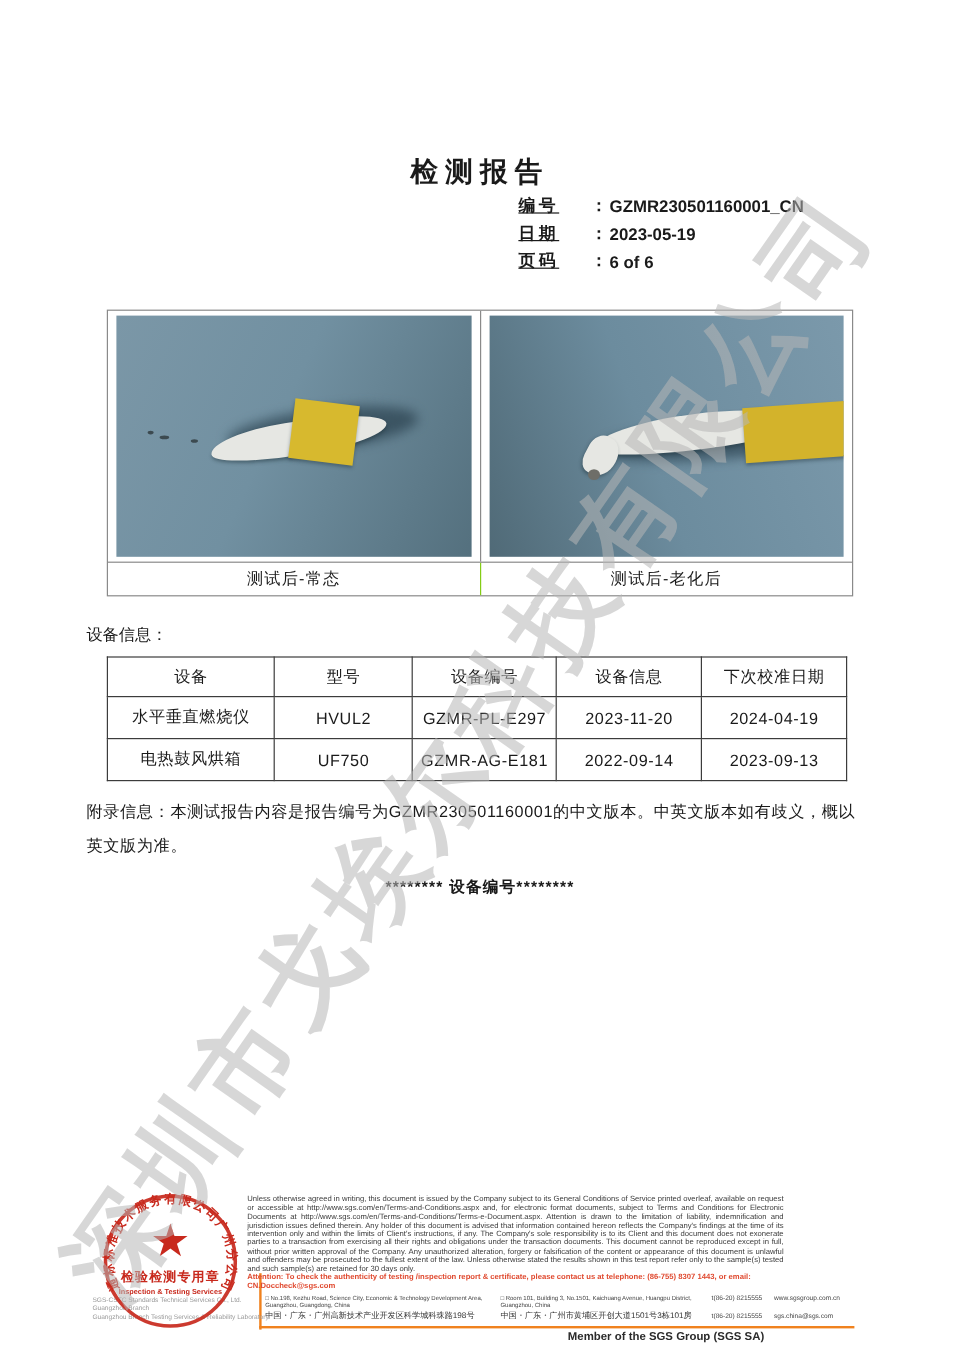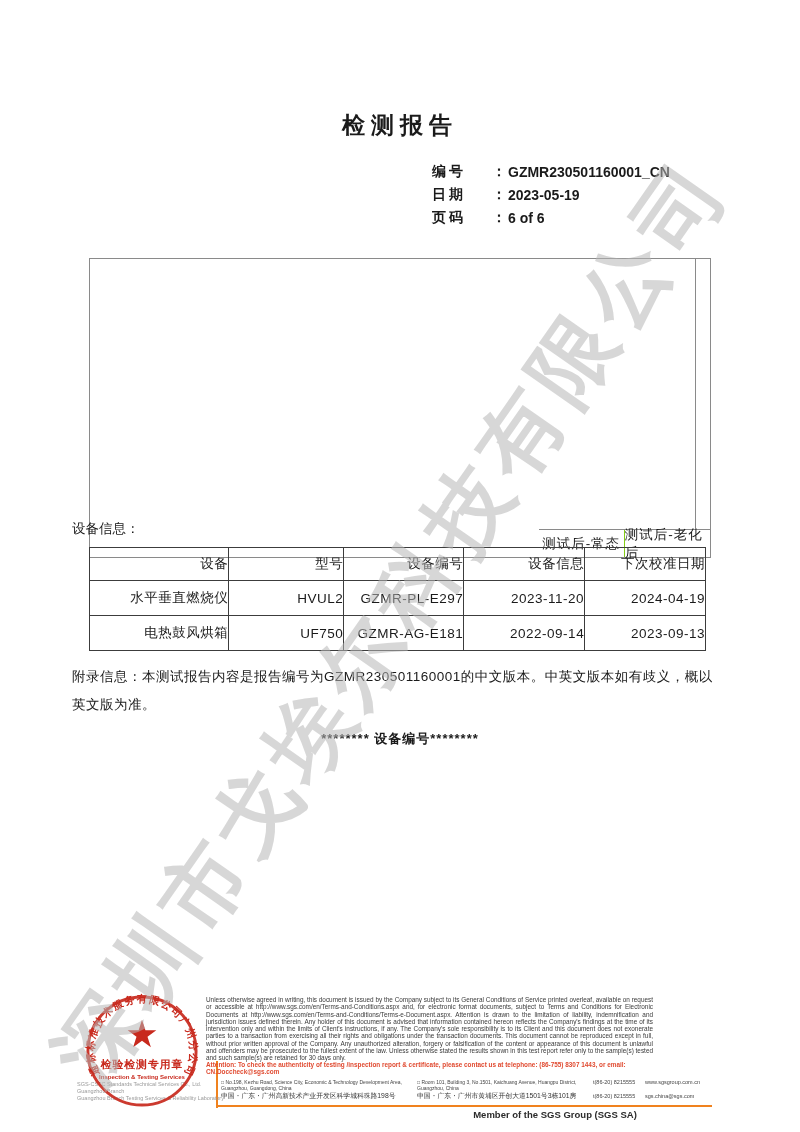--- a/index.html
+++ b/index.html
@@ -16,48 +16,48 @@
   }
   
   .logo{position:absolute;left:75px;top:20px;width:160px;height:90px;}
   .logo .sgs{
     position:absolute;left:10px;top:2px;font-size:58px;font-weight:800;
     letter-spacing:-3px;color:#86888b;transform:scaleY(1.08);transform-origin:top;
   }
   .logo .h-line{position:absolute;left:-15px;top:73px;width:178px;height:3px;background:#f0821e;}
   .logo .v-line{position:absolute;left:128px;top:2px;width:2px;height:86px;background:#f0821e;}
   
-  .doc-title{position:absolute;left:0;top:110px;width:800px;text-align:center;
+  .doc-title{position:absolute;left:0;top:128px;width:800px;text-align:center;
     font-size:23px;font-weight:bold;letter-spacing:6px;}
   .meta{position:absolute;left:432px;top:160px;font-size:14px;font-weight:bold;}
   .meta .row{display:flex;height:23px;align-items:center;}
-  .meta .lbl{width:58px;letter-spacing:3px;}
+  .meta .lbl{width:58px;letter-spacing:3px;text-decoration:underline;}
   .meta .col{width:18px;text-align:center;}
   .meta .val{white-space:nowrap;}
   
-  .photo-table{position:absolute;left:89px;top:258px;width:622px;height:300px;
-    border:1px solid #8a8a8a;display:flex;flex-direction:column;box-sizing:border-box;align-items:flex-end;}
+  .photo-table{position:absolute;left:89px;top:258px;width:622px;height:239px;
+    border:1px solid #8a8a8a;display:flex;flex-direction:column;box-sizing:border-box;}
   .photo-row{flex:1;display:flex;min-height:0;}
   .photo-cell{flex:1;position:relative;padding:4px 7px;box-sizing:border-box;min-width:0;}
   .photo-cell + .photo-cell{border-left:1px solid #8a8a8a;}
   .caption-row{height:27px;border-top:1px solid #8a8a8a;display:flex;flex:none;}
   .caption-cell{flex:1;display:flex;align-items:center;justify-content:center;
     font-size:13.5px;letter-spacing:1px;}
   .caption-cell + .caption-cell{border-left:1px solid #84cc16;}
   .photo{position:relative;width:100%;height:100%;overflow:hidden;}
   .photo.left-img{background:linear-gradient(115deg,#7b97a7 0%,#7190a1 45%,#54707e 100%);}
   .photo.right-img{background:linear-gradient(250deg,#7b99ab 0%,#6c8c9e 55%,#506a77 100%);}
   .shadow-blob{position:absolute;background:rgba(32,54,66,0.6);filter:blur(5px);border-radius:50%;}
   .specimen{position:absolute;background:#e6e7e3;box-shadow:0 2px 3px rgba(30,50,60,.45);}
   .tape{position:absolute;box-shadow:0 2px 3px rgba(30,50,60,.4);}
   .speck{position:absolute;background:#3c4a50;border-radius:50%;}
   
   .equip-head{position:absolute;left:72px;top:520px;font-size:13.5px;}
   .equip-table{position:absolute;left:89px;top:547px;width:617px;border-collapse:collapse;
-    font-size:13.5px;text-align:right;}
+    font-size:13.5px;text-align:center;}
   .equip-table td,.equip-table th{border:1.5px solid #3c3c3c;font-weight:normal;
     padding:0;height:32px;vertical-align:middle;letter-spacing:.5px;}
   .equip-table tr.data td{height:34px;}
   .c1{width:140px;}.c2{width:115px;}.c3{width:120px;}.c4{width:121px;}.c5{width:121px;}
   
   .appendix{position:absolute;left:72px;top:663px;width:652px;font-size:13.5px;
     line-height:28px;letter-spacing:.5px;}
   .end-line{position:absolute;left:0;top:730px;width:800px;text-align:center;
     font-size:13px;font-weight:600;letter-spacing:1px;}
   

